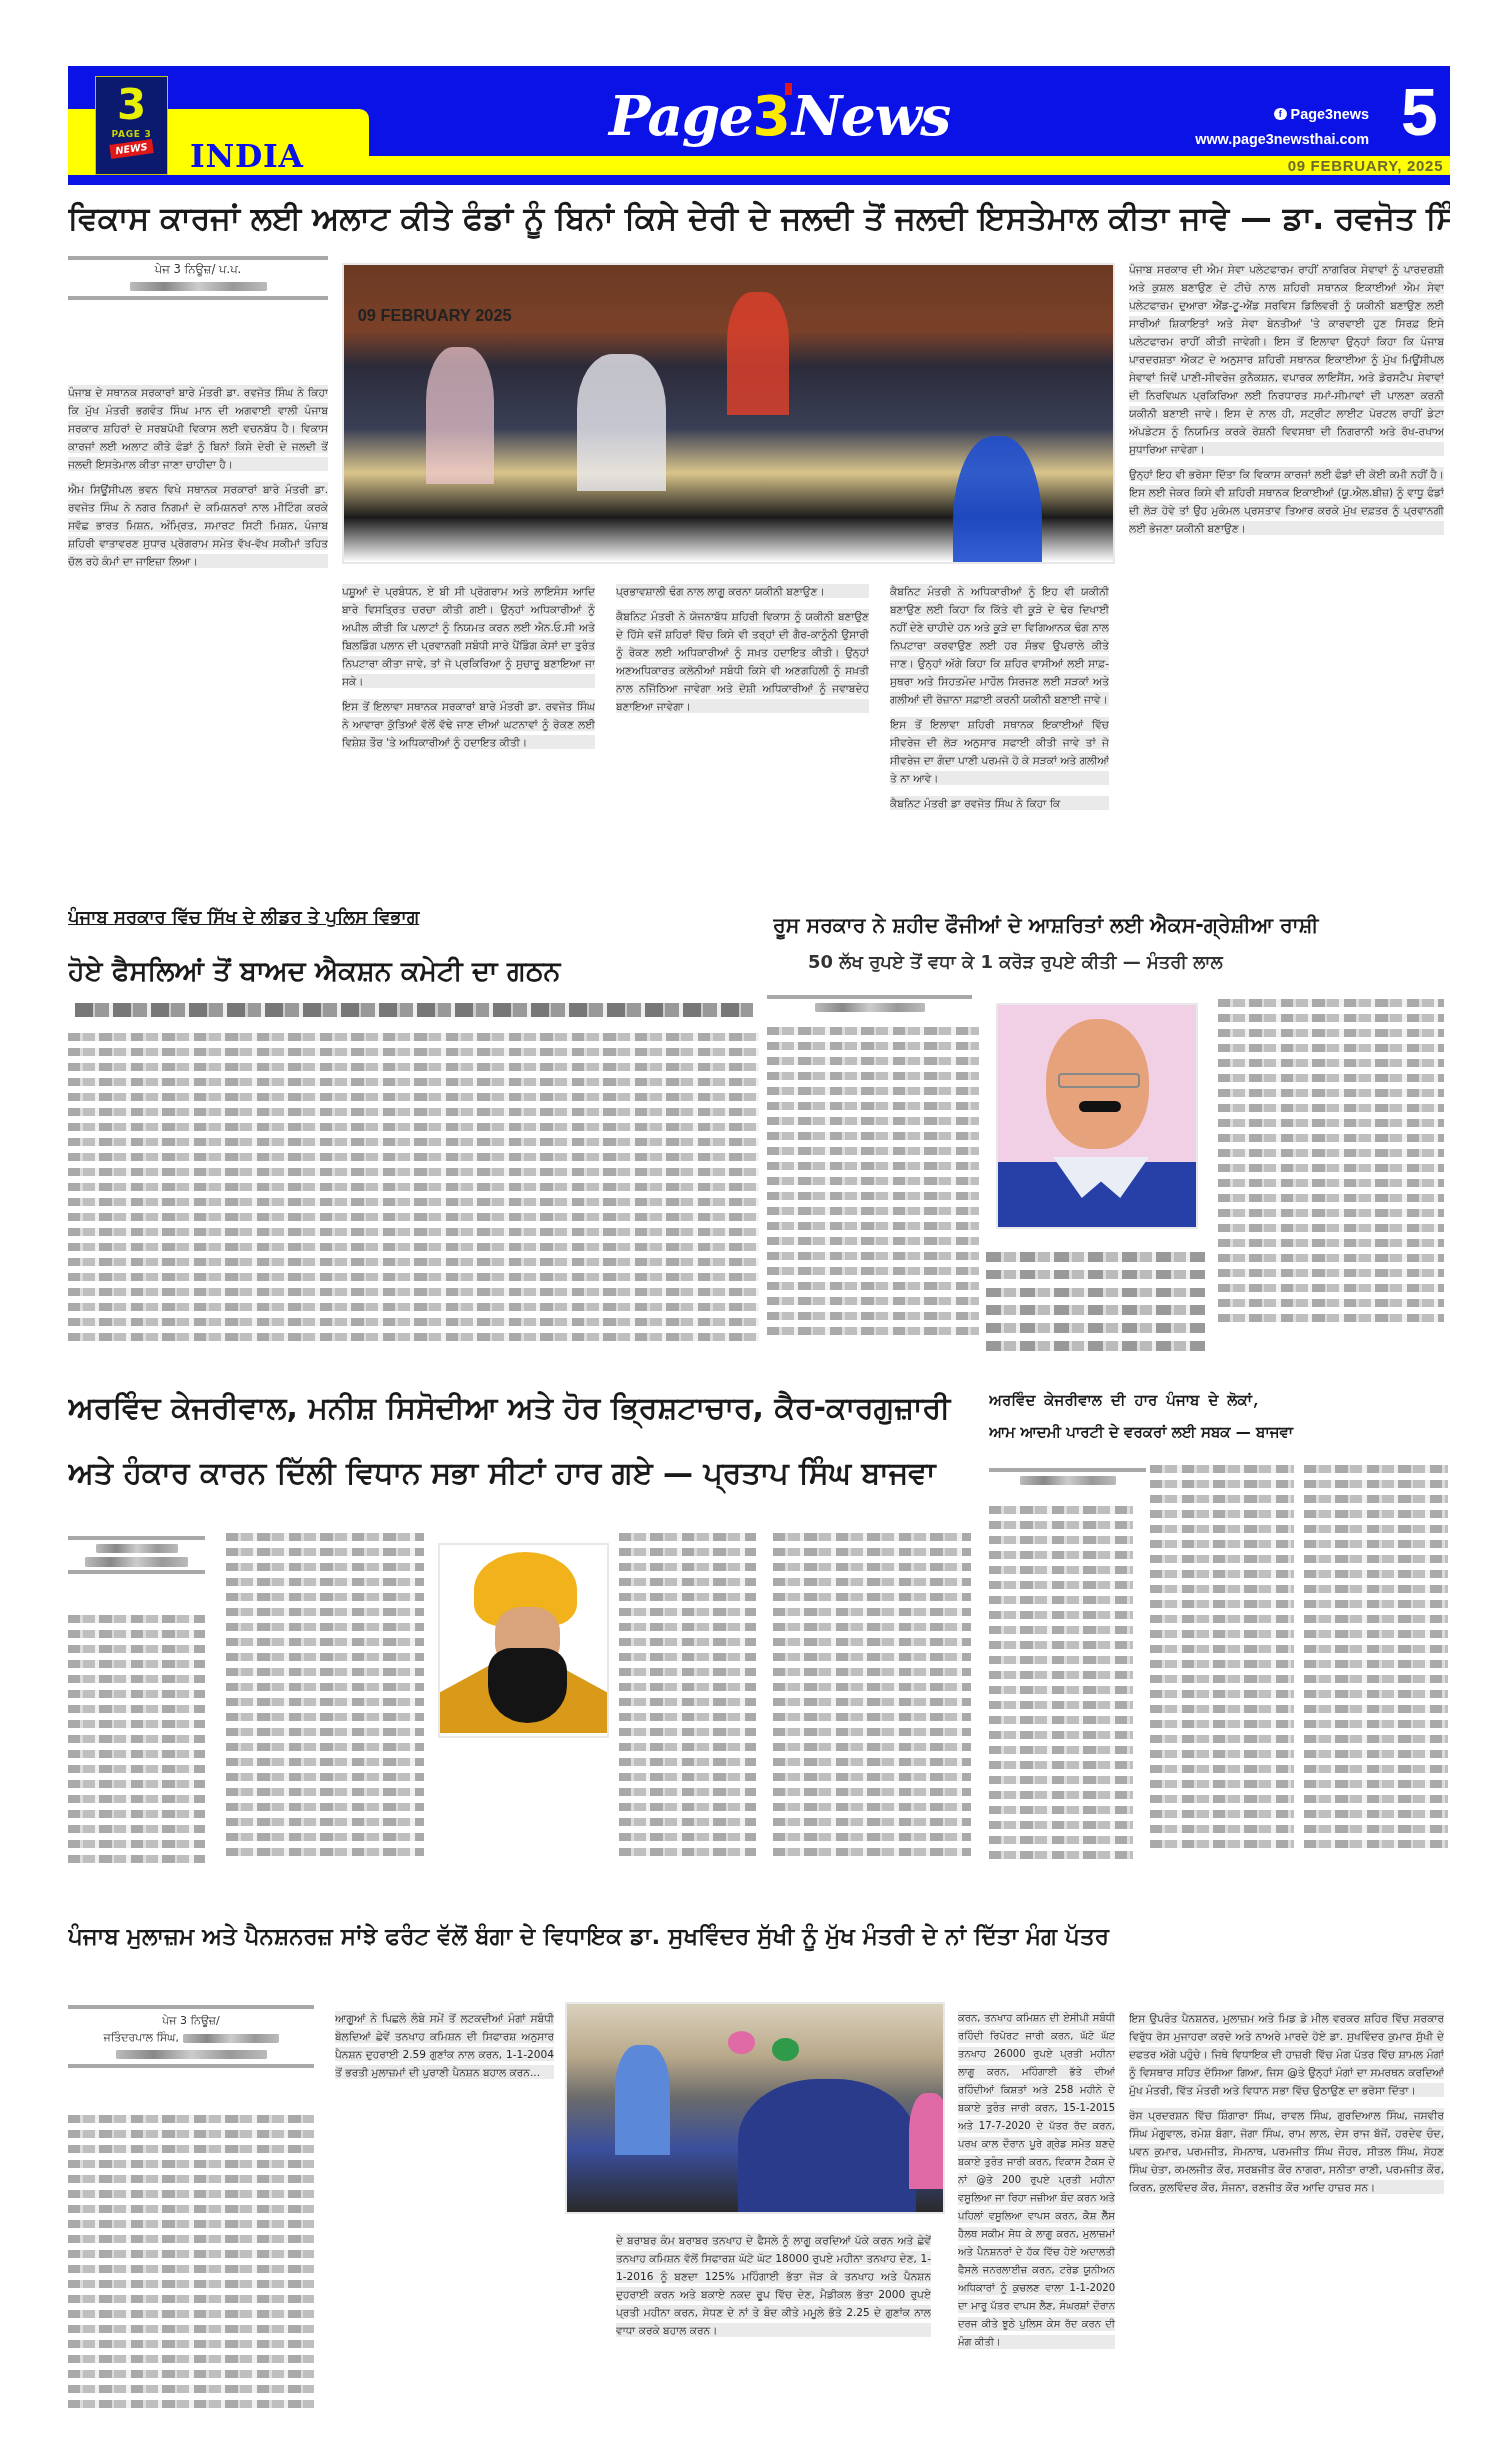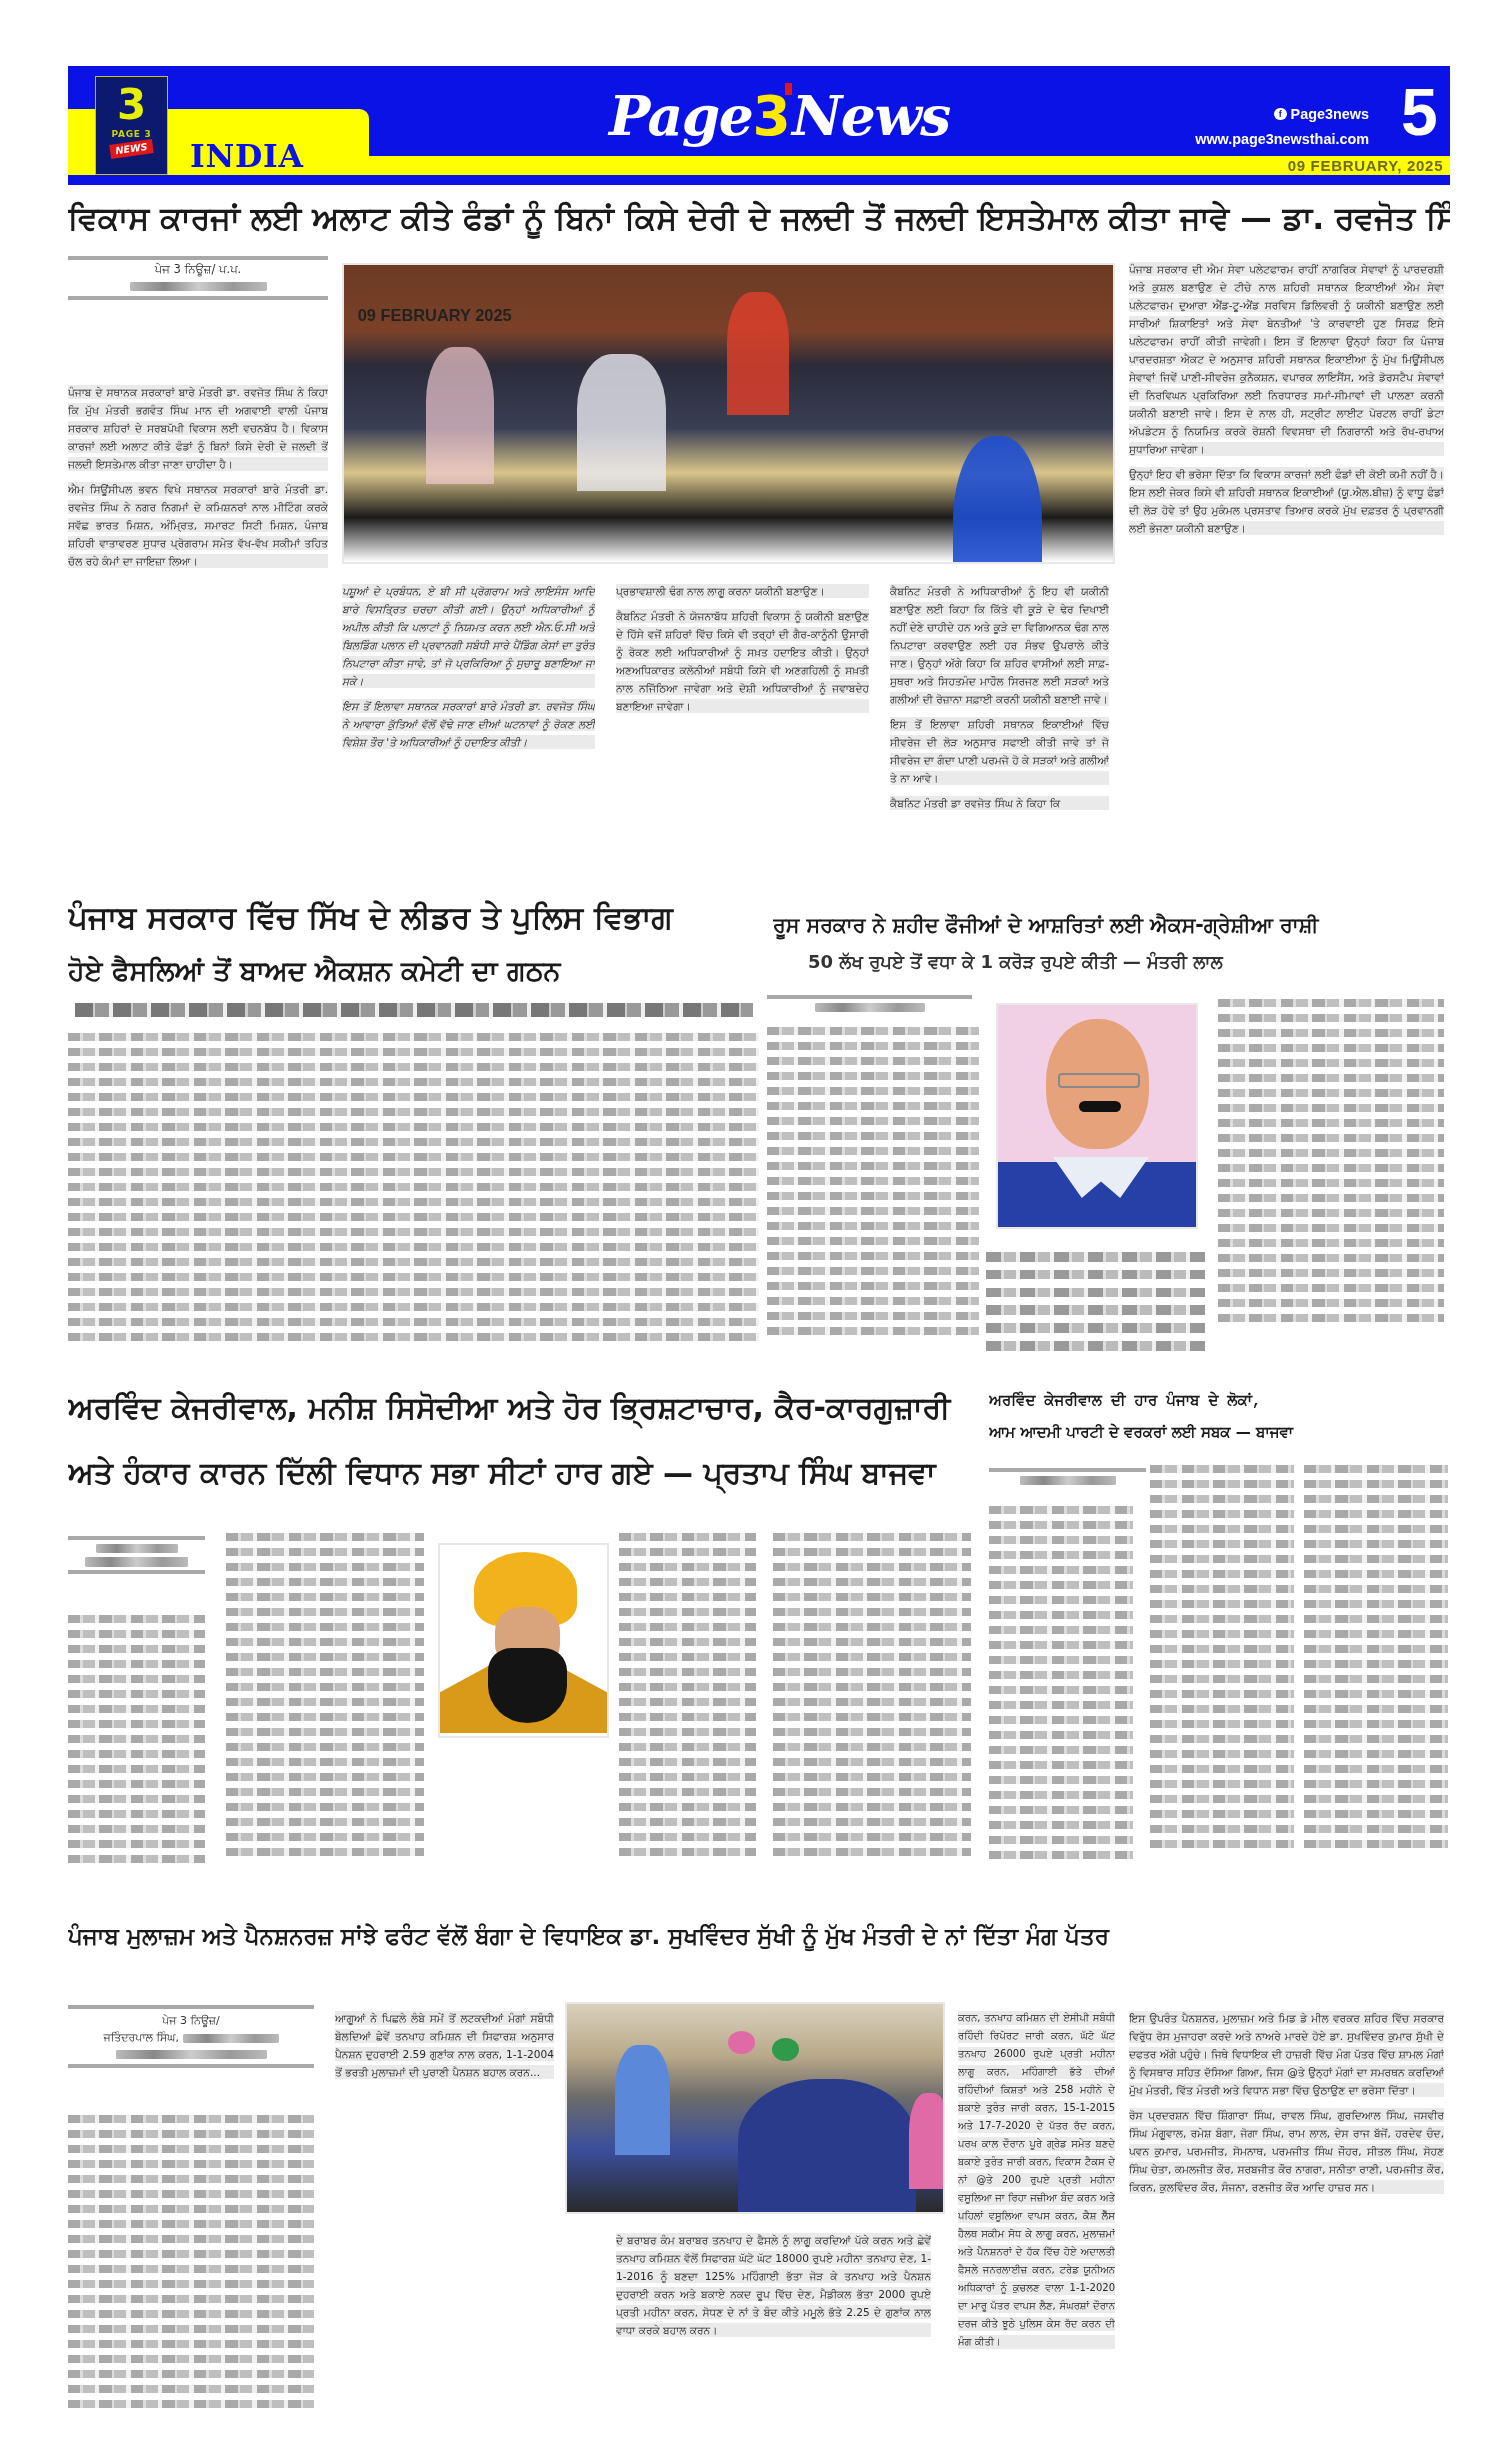--- a/index.html
+++ b/index.html
@@ -104,39 +104,39 @@
     <div class="p2"></div>
     <div class="p3"></div>
     <div class="p4"></div>
   <div class="stamp">09 FEBRUARY 2025</div>
 </div>
 
 <div class="col" style="left:68px; top:383px; width:260px; height:506px;">
   <p>ਪੰਜਾਬ ਦੇ ਸਥਾਨਕ ਸਰਕਾਰਾਂ ਬਾਰੇ ਮੰਤਰੀ ਡਾ. ਰਵਜੋਤ ਸਿੰਘ ਨੇ ਕਿਹਾ ਕਿ ਮੁੱਖ ਮੰਤਰੀ ਭਗਵੰਤ ਸਿੰਘ ਮਾਨ ਦੀ ਅਗਵਾਈ ਵਾਲੀ ਪੰਜਾਬ ਸਰਕਾਰ ਸ਼ਹਿਰਾਂ ਦੇ ਸਰਬਪੱਖੀ ਵਿਕਾਸ ਲਈ ਵਚਨਬੱਧ ਹੈ। ਵਿਕਾਸ ਕਾਰਜਾਂ ਲਈ ਅਲਾਟ ਕੀਤੇ ਫੰਡਾਂ ਨੂੰ ਬਿਨਾਂ ਕਿਸੇ ਦੇਰੀ ਦੇ ਜਲਦੀ ਤੋਂ ਜਲਦੀ ਇਸਤੇਮਾਲ ਕੀਤਾ ਜਾਣਾ ਚਾਹੀਦਾ ਹੈ।</p>
   <p>ਐਮ ਸਿਊਂਸੀਪਲ ਭਵਨ ਵਿਖੇ ਸਥਾਨਕ ਸਰਕਾਰਾਂ ਬਾਰੇ ਮੰਤਰੀ ਡਾ. ਰਵਜੋਤ ਸਿੰਘ ਨੇ ਨਗਰ ਨਿਗਮਾਂ ਦੇ ਕਮਿਸ਼ਨਰਾਂ ਨਾਲ ਮੀਟਿੰਗ ਕਰਕੇ ਸਵੱਛ ਭਾਰਤ ਮਿਸ਼ਨ, ਅੰਮ੍ਰਿਤ, ਸਮਾਰਟ ਸਿਟੀ ਮਿਸ਼ਨ, ਪੰਜਾਬ ਸ਼ਹਿਰੀ ਵਾਤਾਵਰਣ ਸੁਧਾਰ ਪ੍ਰੋਗਰਾਮ ਸਮੇਤ ਵੱਖ-ਵੱਖ ਸਕੀਮਾਂ ਤਹਿਤ ਚੱਲ ਰਹੇ ਕੰਮਾਂ ਦਾ ਜਾਇਜ਼ਾ ਲਿਆ।</p>
 </div>
-<div class="col" style="left:342px; top:582px; width:253px; height:308px;font-style:italic;">
+<div class="col" style="left:342px; top:582px; width:253px; height:308px;">
   <p>ਪਸ਼ੂਆਂ ਦੇ ਪ੍ਰਬੰਧਨ, ਏ ਬੀ ਸੀ ਪ੍ਰੋਗਰਾਮ ਅਤੇ ਲਾਇਸੰਸ ਆਦਿ ਬਾਰੇ ਵਿਸਤ੍ਰਿਤ ਚਰਚਾ ਕੀਤੀ ਗਈ। ਉਨ੍ਹਾਂ ਅਧਿਕਾਰੀਆਂ ਨੂੰ ਅਪੀਲ ਕੀਤੀ ਕਿ ਪਲਾਟਾਂ ਨੂੰ ਨਿਯਮਤ ਕਰਨ ਲਈ ਐਨ.ਓ.ਸੀ ਅਤੇ ਬਿਲਡਿੰਗ ਪਲਾਨ ਦੀ ਪ੍ਰਵਾਨਗੀ ਸਬੰਧੀ ਸਾਰੇ ਪੈਂਡਿੰਗ ਕੇਸਾਂ ਦਾ ਤੁਰੰਤ ਨਿਪਟਾਰਾ ਕੀਤਾ ਜਾਵੇ, ਤਾਂ ਜੋ ਪ੍ਰਕਿਰਿਆ ਨੂੰ ਸੁਚਾਰੂ ਬਣਾਇਆ ਜਾ ਸਕੇ।</p>
   <p>ਇਸ ਤੋਂ ਇਲਾਵਾ ਸਥਾਨਕ ਸਰਕਾਰਾਂ ਬਾਰੇ ਮੰਤਰੀ ਡਾ. ਰਵਜੋਤ ਸਿੰਘ ਨੇ ਆਵਾਰਾ ਕੁੱਤਿਆਂ ਵੱਲੋਂ ਵੱਢੇ ਜਾਣ ਦੀਆਂ ਘਟਨਾਵਾਂ ਨੂੰ ਰੋਕਣ ਲਈ ਵਿਸ਼ੇਸ਼ ਤੌਰ 'ਤੇ ਅਧਿਕਾਰੀਆਂ ਨੂੰ ਹਦਾਇਤ ਕੀਤੀ।</p>
 </div>
 <div class="col" style="left:616px; top:582px; width:253px; height:308px;">
   <p>ਪ੍ਰਭਾਵਸ਼ਾਲੀ ਢੰਗ ਨਾਲ ਲਾਗੂ ਕਰਨਾ ਯਕੀਨੀ ਬਣਾਉਣ।</p>
   <p>ਕੈਬਨਿਟ ਮੰਤਰੀ ਨੇ ਯੋਜਨਾਬੱਧ ਸ਼ਹਿਰੀ ਵਿਕਾਸ ਨੂੰ ਯਕੀਨੀ ਬਣਾਉਣ ਦੇ ਹਿੱਸੇ ਵਜੋਂ ਸ਼ਹਿਰਾਂ ਵਿੱਚ ਕਿਸੇ ਵੀ ਤਰ੍ਹਾਂ ਦੀ ਗੈਰ-ਕਾਨੂੰਨੀ ਉਸਾਰੀ ਨੂੰ ਰੋਕਣ ਲਈ ਅਧਿਕਾਰੀਆਂ ਨੂੰ ਸਖ਼ਤ ਹਦਾਇਤ ਕੀਤੀ। ਉਨ੍ਹਾਂ ਅਣਅਧਿਕਾਰਤ ਕਲੋਨੀਆਂ ਸਬੰਧੀ ਕਿਸੇ ਵੀ ਅਣਗਹਿਲੀ ਨੂੰ ਸਖ਼ਤੀ ਨਾਲ ਨਜਿੱਠਿਆ ਜਾਵੇਗਾ ਅਤੇ ਦੋਸ਼ੀ ਅਧਿਕਾਰੀਆਂ ਨੂੰ ਜਵਾਬਦੇਹ ਬਣਾਇਆ ਜਾਵੇਗਾ।</p>
 </div>
 <div class="col" style="left:890px; top:582px; width:219px; height:308px;">
   <p>ਕੈਬਨਿਟ ਮੰਤਰੀ ਨੇ ਅਧਿਕਾਰੀਆਂ ਨੂੰ ਇਹ ਵੀ ਯਕੀਨੀ ਬਣਾਉਣ ਲਈ ਕਿਹਾ ਕਿ ਕਿੱਤੇ ਵੀ ਕੂੜੇ ਦੇ ਢੇਰ ਦਿਖਾਈ ਨਹੀਂ ਦੇਣੇ ਚਾਹੀਦੇ ਹਨ ਅਤੇ ਕੂੜੇ ਦਾ ਵਿਗਿਆਨਕ ਢੰਗ ਨਾਲ ਨਿਪਟਾਰਾ ਕਰਵਾਉਣ ਲਈ ਹਰ ਸੰਭਵ ਉਪਰਾਲੇ ਕੀਤੇ ਜਾਣ। ਉਨ੍ਹਾਂ ਅੱਗੇ ਕਿਹਾ ਕਿ ਸ਼ਹਿਰ ਵਾਸੀਆਂ ਲਈ ਸਾਫ਼-ਸੁਥਰਾ ਅਤੇ ਸਿਹਤਮੰਦ ਮਾਹੌਲ ਸਿਰਜਣ ਲਈ ਸੜਕਾਂ ਅਤੇ ਗਲੀਆਂ ਦੀ ਰੋਜ਼ਾਨਾ ਸਫ਼ਾਈ ਕਰਨੀ ਯਕੀਨੀ ਬਣਾਈ ਜਾਵੇ।</p>
   <p>ਇਸ ਤੋਂ ਇਲਾਵਾ ਸ਼ਹਿਰੀ ਸਥਾਨਕ ਇਕਾਈਆਂ ਵਿੱਚ ਸੀਵਰੇਜ ਦੀ ਲੋੜ ਅਨੁਸਾਰ ਸਫਾਈ ਕੀਤੀ ਜਾਵੇ ਤਾਂ ਜੋ ਸੀਵਰੇਜ ਦਾ ਗੰਦਾ ਪਾਣੀ ਪਰਮਜੋ ਹੋ ਕੇ ਸੜਕਾਂ ਅਤੇ ਗਲੀਆਂ ਤੇ ਨਾ ਆਵੇ।</p>
   <p>ਕੈਬਨਿਟ ਮੰਤਰੀ ਡਾ ਰਵਜੋਤ ਸਿੰਘ ਨੇ ਕਿਹਾ ਕਿ</p>
 </div>
 <div class="col" style="left:1129px; top:260px; width:315px; height:630px;">
   <p>ਪੰਜਾਬ ਸਰਕਾਰ ਦੀ ਐਮ ਸੇਵਾ ਪਲੇਟਫਾਰਮ ਰਾਹੀਂ ਨਾਗਰਿਕ ਸੇਵਾਵਾਂ ਨੂੰ ਪਾਰਦਰਸ਼ੀ ਅਤੇ ਕੁਸ਼ਲ ਬਣਾਉਣ ਦੇ ਟੀਚੇ ਨਾਲ ਸ਼ਹਿਰੀ ਸਥਾਨਕ ਇਕਾਈਆਂ ਐਮ ਸੇਵਾ ਪਲੇਟਫਾਰਮ ਦੁਆਰਾ ਐਂਡ-ਟੂ-ਐਂਡ ਸਰਵਿਸ ਡਿਲਿਵਰੀ ਨੂੰ ਯਕੀਨੀ ਬਣਾਉਣ ਲਈ ਸਾਰੀਆਂ ਸ਼ਿਕਾਇਤਾਂ ਅਤੇ ਸੇਵਾ ਬੇਨਤੀਆਂ 'ਤੇ ਕਾਰਵਾਈ ਹੁਣ ਸਿਰਫ਼ ਇਸੇ ਪਲੇਟਫਾਰਮ ਰਾਹੀਂ ਕੀਤੀ ਜਾਵੇਗੀ। ਇਸ ਤੋਂ ਇਲਾਵਾ ਉਨ੍ਹਾਂ ਕਿਹਾ ਕਿ ਪੰਜਾਬ ਪਾਰਦਰਸ਼ਤਾ ਐਕਟ ਦੇ ਅਨੁਸਾਰ ਸ਼ਹਿਰੀ ਸਥਾਨਕ ਇਕਾਈਆ ਨੂੰ ਮੁੱਖ ਮਿਊਂਸੀਪਲ ਸੇਵਾਵਾਂ ਜਿਵੇਂ ਪਾਣੀ-ਸੀਵਰੇਜ ਕੁਨੈਕਸ਼ਨ, ਵਪਾਰਕ ਲਾਇਸੈਂਸ, ਅਤੇ ਡੋਰਸਟੈਪ ਸੇਵਾਵਾਂ ਦੀ ਨਿਰਵਿਘਨ ਪ੍ਰਕਿਰਿਆ ਲਈ ਨਿਰਧਾਰਤ ਸਮਾਂ-ਸੀਮਾਵਾਂ ਦੀ ਪਾਲਣਾ ਕਰਨੀ ਯਕੀਨੀ ਬਣਾਈ ਜਾਵੇ। ਇਸ ਦੇ ਨਾਲ ਹੀ, ਸਟ੍ਰੀਟ ਲਾਈਟ ਪੋਰਟਲ ਰਾਹੀਂ ਡੇਟਾ ਅੱਪਡੇਟਸ ਨੂੰ ਨਿਯਮਿਤ ਕਰਕੇ ਰੋਸ਼ਨੀ ਵਿਵਸਥਾ ਦੀ ਨਿਗਰਾਨੀ ਅਤੇ ਰੱਖ-ਰਖਾਅ ਸੁਧਾਰਿਆ ਜਾਵੇਗਾ।</p>
   <p>ਉਨ੍ਹਾਂ ਇਹ ਵੀ ਭਰੋਸਾ ਦਿੱਤਾ ਕਿ ਵਿਕਾਸ ਕਾਰਜਾਂ ਲਈ ਫੰਡਾਂ ਦੀ ਕੋਈ ਕਮੀ ਨਹੀਂ ਹੈ। ਇਸ ਲਈ ਜੇਕਰ ਕਿਸੇ ਵੀ ਸ਼ਹਿਰੀ ਸਥਾਨਕ ਇਕਾਈਆਂ (ਯੂ.ਐਲ.ਬੀਜ਼) ਨੂੰ ਵਾਧੂ ਫੰਡਾਂ ਦੀ ਲੋੜ ਹੋਵੇ ਤਾਂ ਉਹ ਮੁਕੰਮਲ ਪ੍ਰਸਤਾਵ ਤਿਆਰ ਕਰਕੇ ਮੁੱਖ ਦਫ਼ਤਰ ਨੂੰ ਪ੍ਰਵਾਨਗੀ ਲਈ ਭੇਜਣਾ ਯਕੀਨੀ ਬਣਾਉਣ।</p>
 </div>
 
-<h2 class="headline" style="left:68px; top:897px; width:691px; font-size:31px; line-height:40px;">ਪੰਜਾਬ ਸਰਕਾਰ ਵਿੱਚ ਸਿੱਖ ਦੇ ਲੀਡਰ ਤੇ ਪੁਲਿਸ ਵਿਭਾਗ</h2>
+<h2 class="headline" style="left:68px; top:897px; width:691px; font-size:18px; line-height:40px;text-decoration:underline;">ਪੰਜਾਬ ਸਰਕਾਰ ਵਿੱਚ ਸਿੱਖ ਦੇ ਲੀਡਰ ਤੇ ਪੁਲਿਸ ਵਿਭਾਗ</h2>
 <h2 class="headline" style="left:68px; top:951px; width:691px; font-size:27px; line-height:40px;">ਹੋਏ ਫੈਸਲਿਆਂ ਤੋਂ ਬਾਅਦ ਐਕਸ਼ਨ ਕਮੇਟੀ ਦਾ ਗਠਨ</h2>
 <div class="subhead" style="left:75px; top:1003px; width:678px; height:13.7px; background:repeating-linear-gradient(90deg,#777 0 18px,#ccc 18px 20.5px,#999 20.5px 34px,#eee 34px 38px);"></div>
 <div class="blurcol" style="left:68px; top:1033px; width:691px; height:342px;">
   <span></span>
     <span></span>
     <span></span>
     <span></span>
     <span></span>
     <span></span>
     <span></span>

